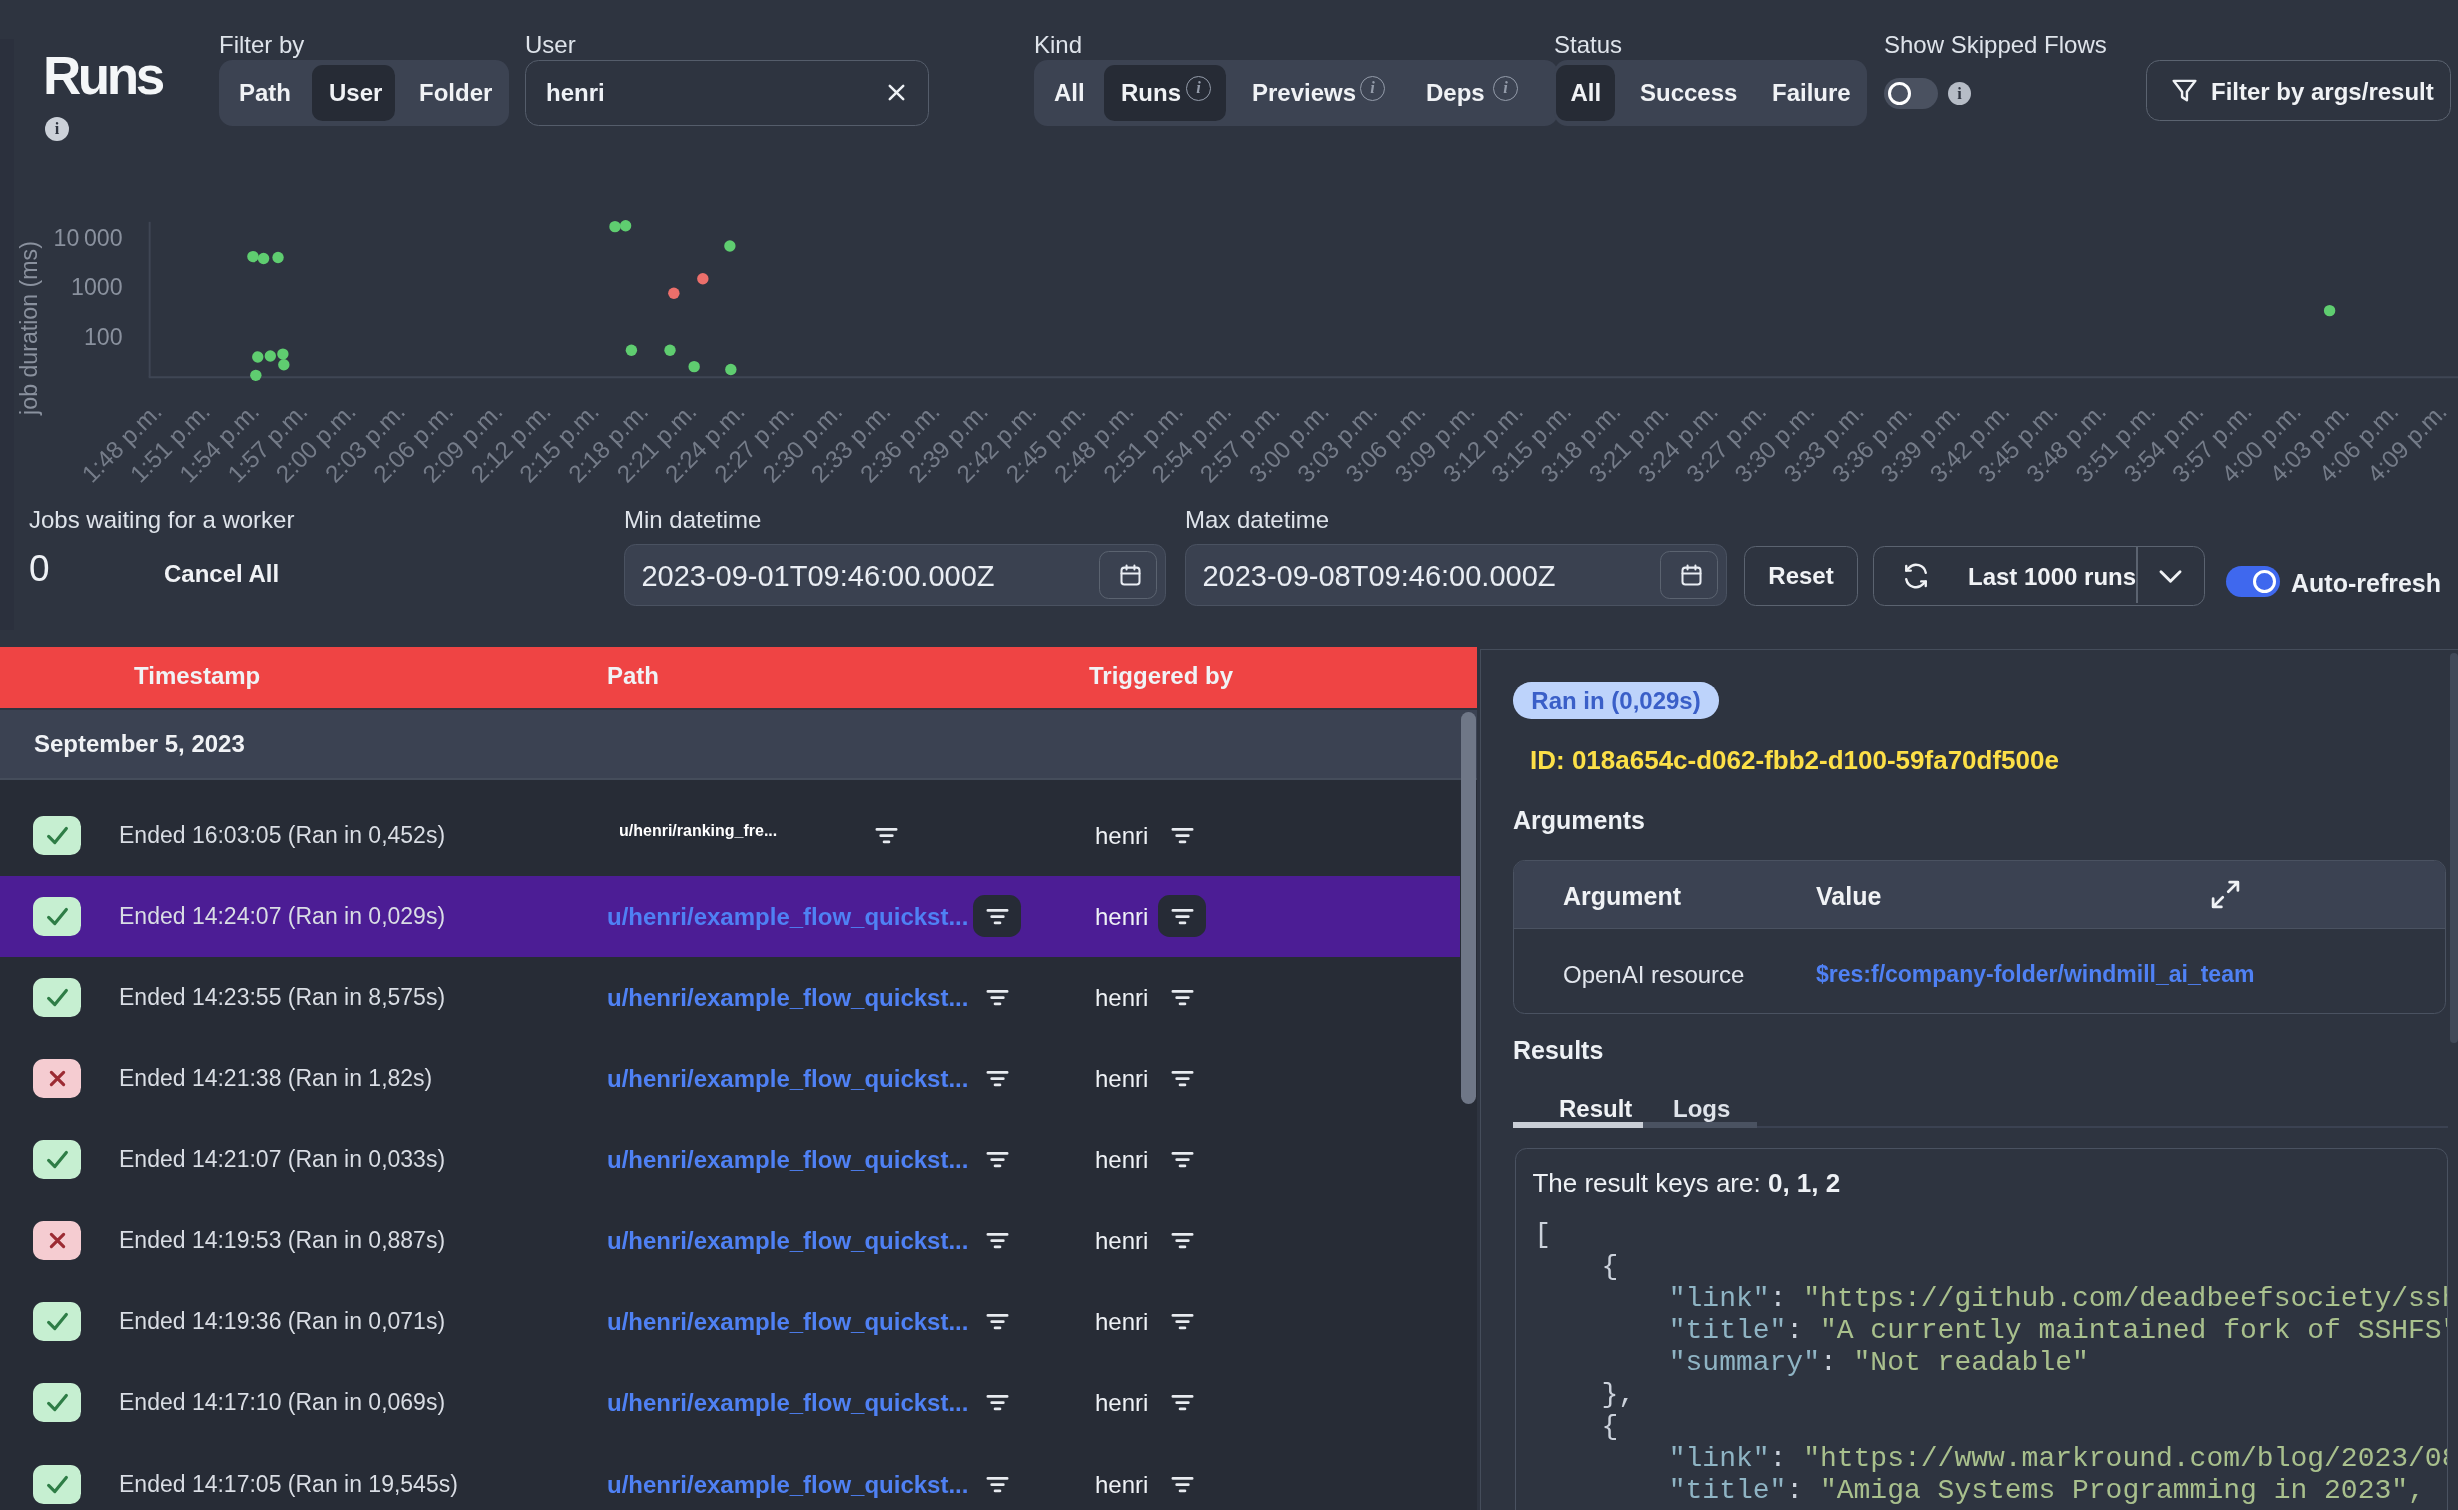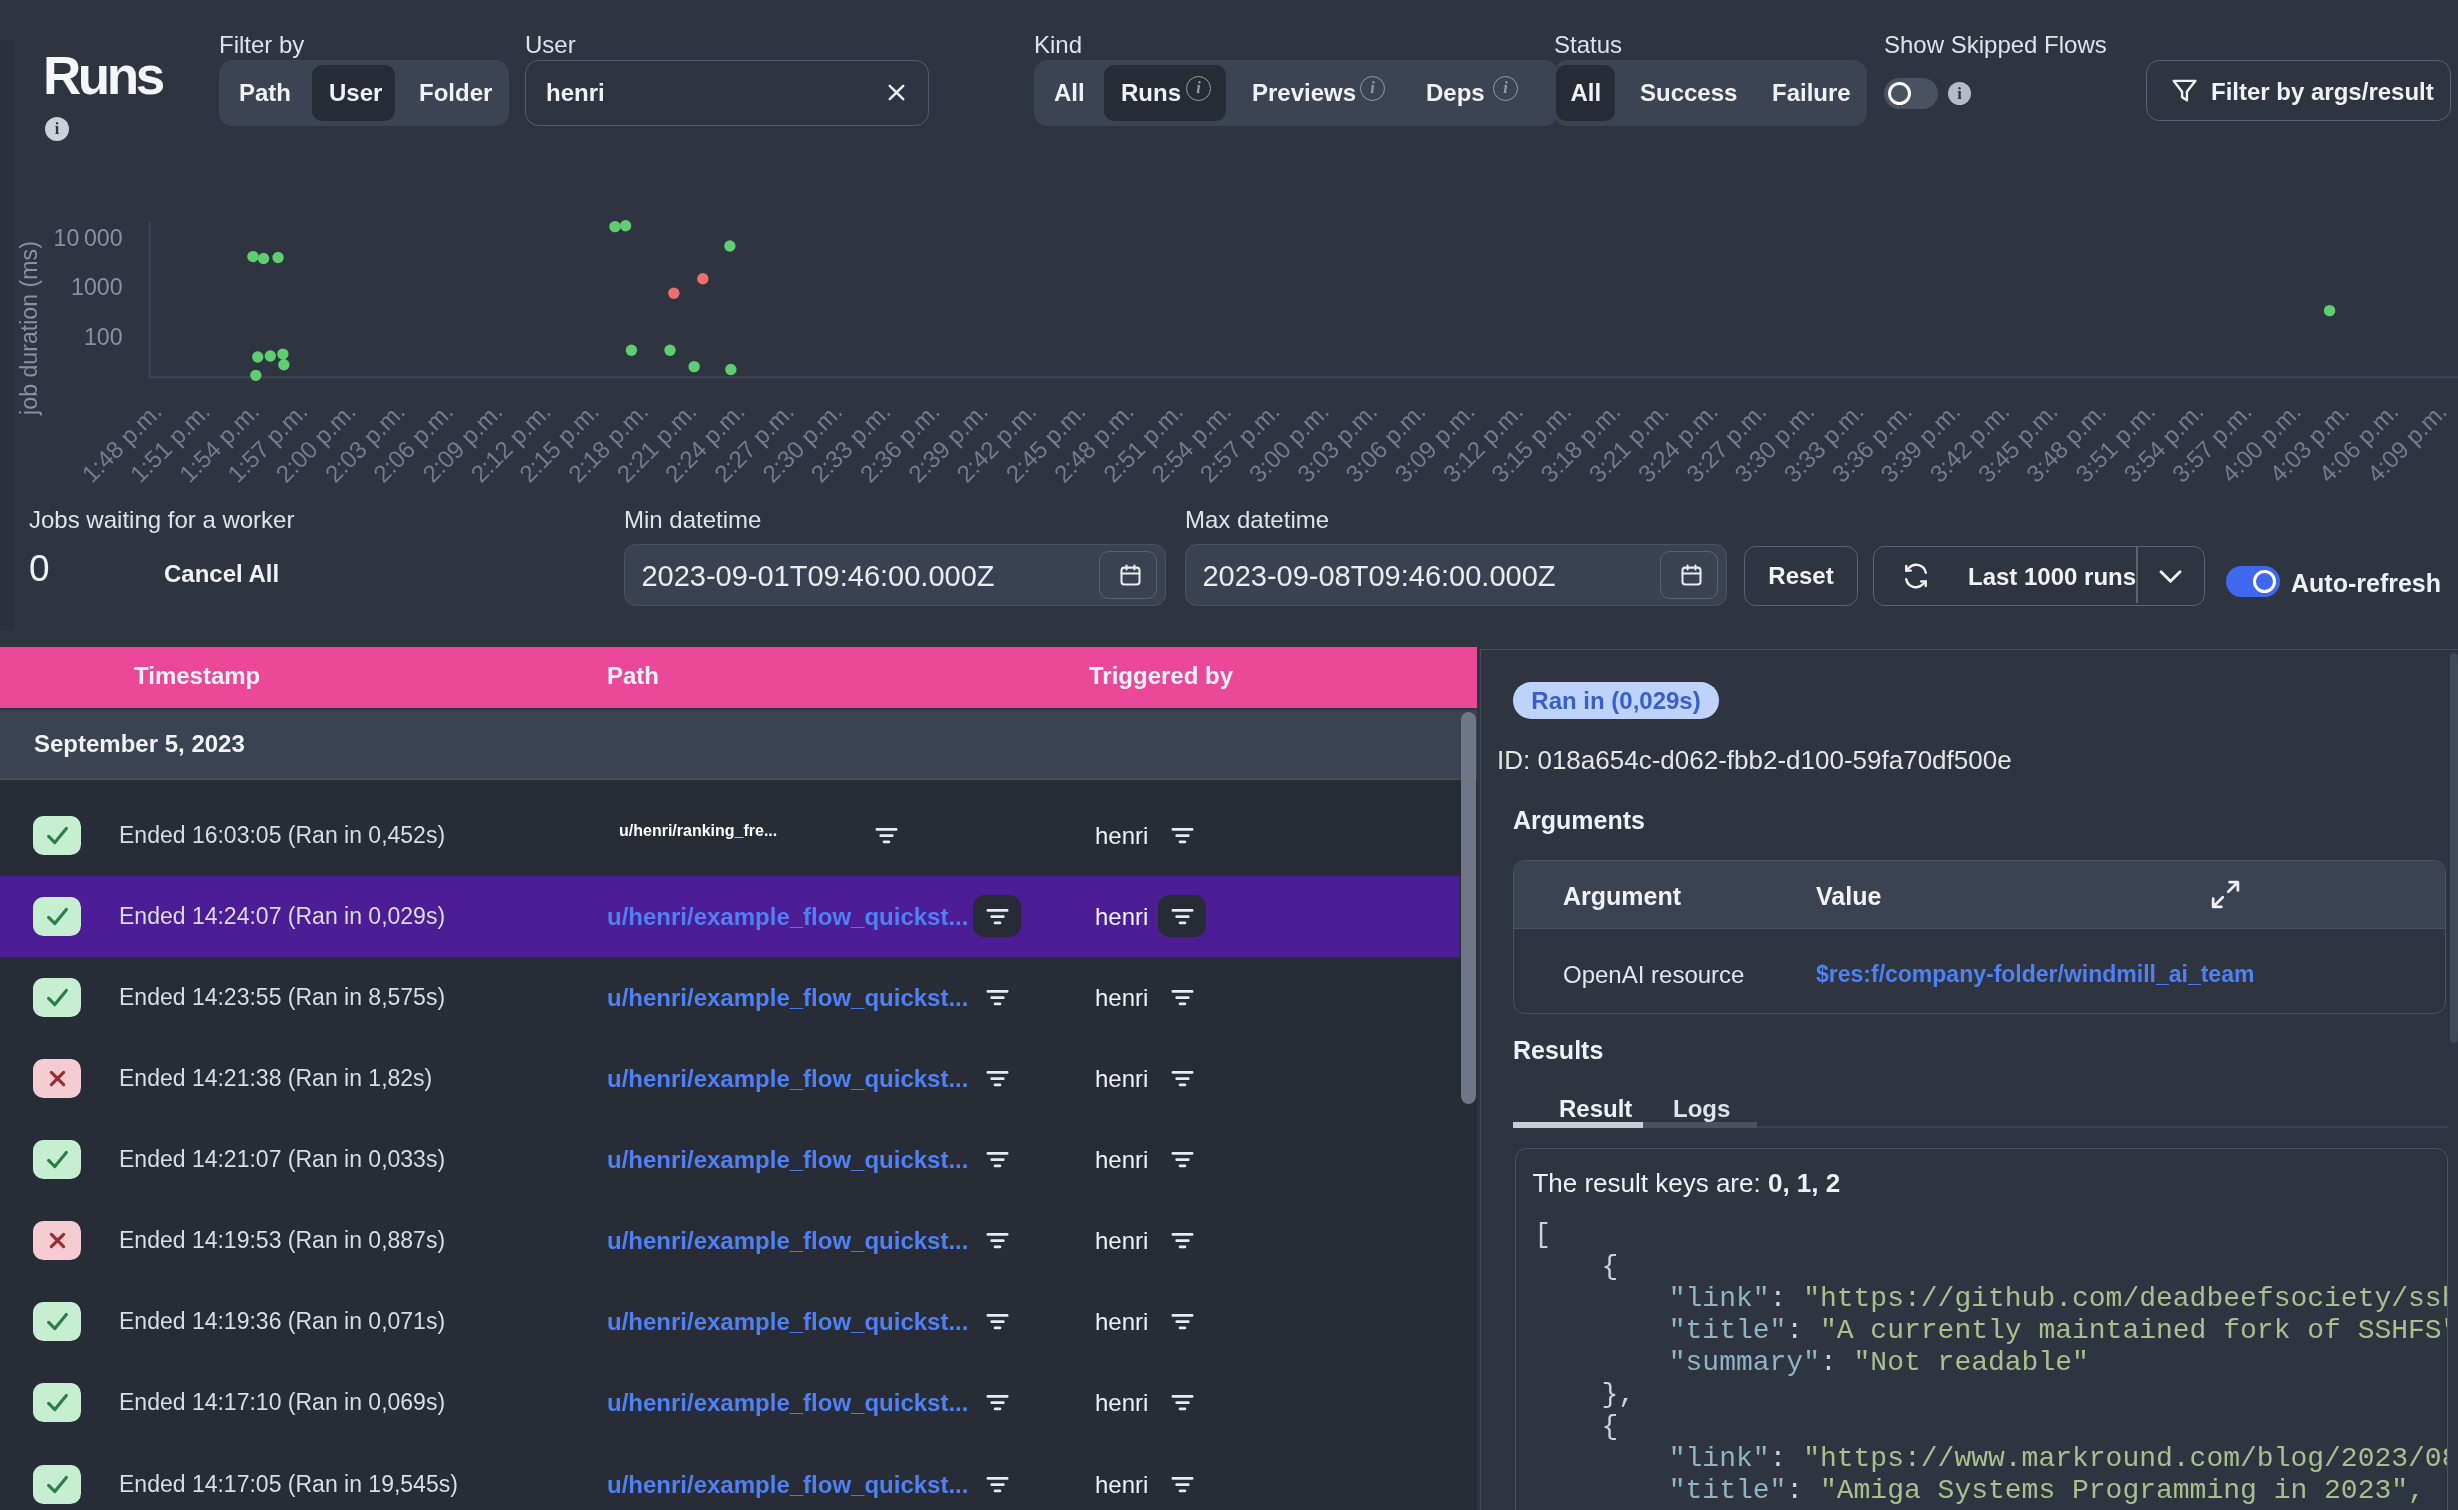--- a/index.html
+++ b/index.html
@@ -190,21 +190,21 @@
       <path d="M5 6 L15 16 L25 6"></path>
     </svg>
   </div>
 
   <div class="abs" style="left:2226px; top:566px; width:54px; height:31px; background:#3f68ee; border-radius:15.4px;">
     <div style="position:absolute; right:3.9px; top:3.9px; width:23px; height:23px; border-radius:50%; border:3.4px solid #ffffff;"></div>
   </div>
   <div class="abs" style="left:2291px; top:569px; font-size:25px; font-weight:bold; color:#eef1f5;">Auto-refresh</div>
 
   <div class="abs" id="tablearea" style="left:0; top:647px; width:1477px; height:863px;">
-  <div style="position:absolute;left:0;top:0;width:1477px;height:61px;background:#ec4899;">
+  <div style="position:absolute;left:0;top:0;width:1477px;height:61px;background:#ef4444;">
         <span class="th" style="left:134px;">Timestamp</span>
         <span class="th" style="left:607px;">Path</span>
         <span class="th" style="left:1089px;">Triggered by</span>
       </div>
   <div style="position:absolute;left:0;top:63px;width:1477px;height:69px;background:#3b4252;">
         <span style="position:absolute;left:34px;top:20px;font-size:24px;font-weight:bold;color:#f0f2f5;">September 5, 2023</span>
       </div>
   <div style="position:absolute;left:0;top:131px;width:1477px;height:1.9px;background:#454d5b;"></div>
   <div style="position:absolute;left:0;top:133px;width:1477px;height:730px;background:#272c36;"></div>
   <div style="position:absolute;left:0;top:148px;width:1460px;height:81px;">
@@ -387,21 +387,21 @@
           </svg>
         </div>
       </div>
   <div style="position:absolute;left:1461px;top:65px;width:14.5px;height:392px;background:#6f7787;border-radius:7.7px;"></div>
   </div>
 
   <div class="abs" id="panel" style="left:1480px; top:649px; width:978px; height:861px; border-top:1.9px solid #454d5b; border-left:1.9px solid #454d5b;">
     <div style="position:absolute;left:32px;top:32px;height:37px;padding:0 18.3px;background:#bdd3fb;border-radius:18.3px;display:flex;align-items:center;">
       <span style="font-size:24px;font-weight:bold;color:#3a5fc8;">Ran in (0,029s)</span>
     </div>
-    <div style="position:absolute;left:16px;top:95px;font-size:26px;font-weight:normal;color:#e5e5e5;">ID: 018a654c-d062-fbb2-d100-59fa70df500e</div>
+    <div style="position:absolute;left:49px;top:95px;font-size:26px;font-weight:bold;color:#fde047;">ID: 018a654c-d062-fbb2-d100-59fa70df500e</div>
     <div style="position:absolute;left:32px;top:156px;font-size:25px;font-weight:bold;color:#eef1f5;">Arguments</div>
     <div style="position:absolute;left:32px;top:210px;width:933px;height:154px;border:1.9px solid #4a5261;border-radius:11.6px;overflow:hidden;">
       <div style="position:absolute;left:0;top:0;width:100%;height:68px;background:#3b4252;border-bottom:1.9px solid #4a5261;">
         <span style="position:absolute;left:49px;top:21px;font-size:25px;font-weight:bold;color:#f0f2f5;">Argument</span>
         <span style="position:absolute;left:302px;top:21px;font-size:25px;font-weight:bold;color:#f0f2f5;">Value</span>
         <svg style="position:absolute;left:695px;top:17.4px;" width="33" height="33" viewBox="0 0 24 24" fill="none" stroke="#f0f2f5" stroke-width="2" stroke-linecap="round" stroke-linejoin="round">
           <path d="M15 3h6v6M14 10l7-7M9 21H3v-6M10 14l-7 7"></path>
         </svg>
       </div>
       <span style="position:absolute;left:49px;top:100px;font-size:24px;color:#e2e6ed;">OpenAI resource</span>

